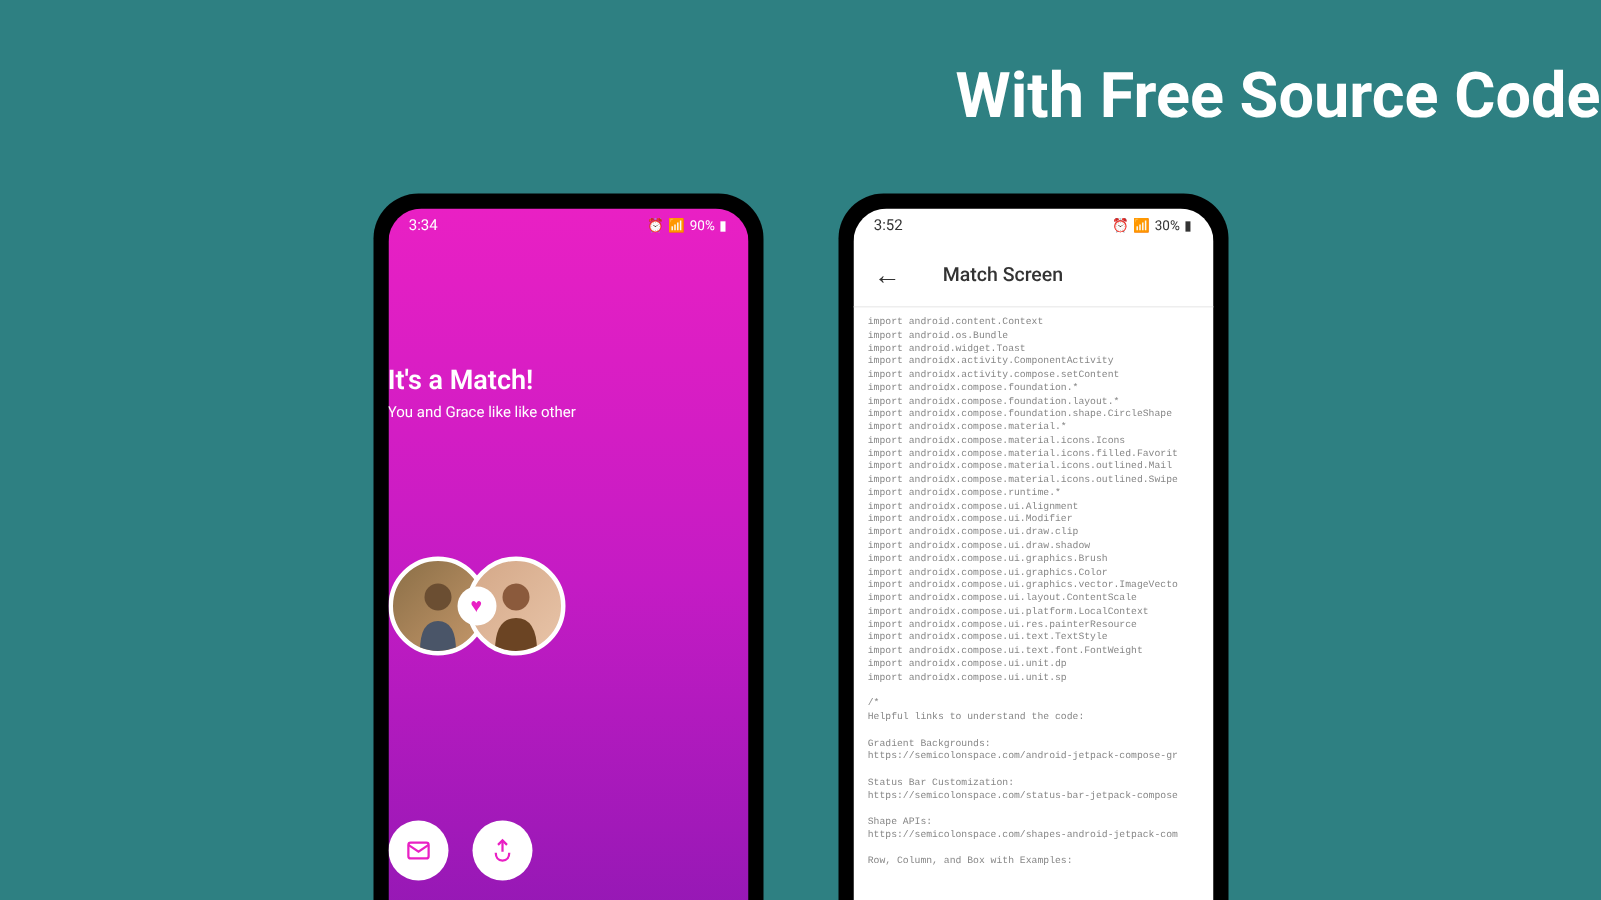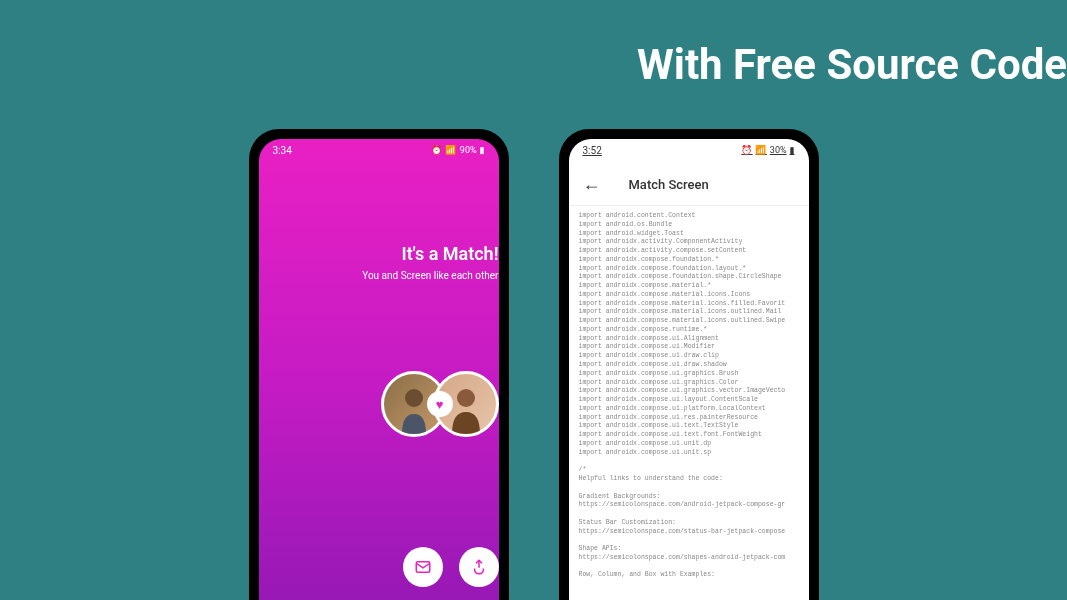--- a/index.html
+++ b/index.html
@@ -47,31 +47,31 @@
     }
     .status-bar {
       display: flex;
       justify-content: space-between;
       align-items: flex-start;
       padding: 6px 14px;
       color: white;
       font-size: 10px;
       height: 24px;
     }
-    .status-bar-dark { color: #333; text-decoration: underline; }
+    .status-bar-dark { color: #333; }
     .status-right {
       display: flex;
       align-items: center;
       gap: 3px;
       font-size: 9px;
     }
     .match-content {
       display: flex;
       flex-direction: column;
-      align-items: flex-end;
+      align-items: flex-start;
       padding-top: 80px;
     }
     .match-title {
       color: white;
       font-size: 18px;
       font-weight: 600;
     }
     .match-subtitle {
       color: white;
       font-size: 10px;
@@ -186,21 +186,21 @@
           <span>3:34</span>
           <span class="status-right">
             <span>⏰</span>
             <span>📶</span>
             <span>90%</span>
             <span>▮</span>
           </span>
         </div>
         <div class="match-content">
           <div class="match-title">It's a Match!</div>
-          <div class="match-subtitle">You and Screen like each other</div>
+          <div class="match-subtitle">You and Grace like like other</div>
           <div class="avatars-container">
             <div class="avatar avatar-1">
               <svg class="avatar-person" viewBox="0 0 40 50">
                 <circle cx="20" cy="14" r="9" fill="#6b4e32"></circle>
                 <path d="M 8 50 Q 8 30 20 30 Q 32 30 32 50 Z" fill="#4a5568"></path>
               </svg>
             </div>
             <div class="heart-badge">
               <span>♥</span>
             </div>

